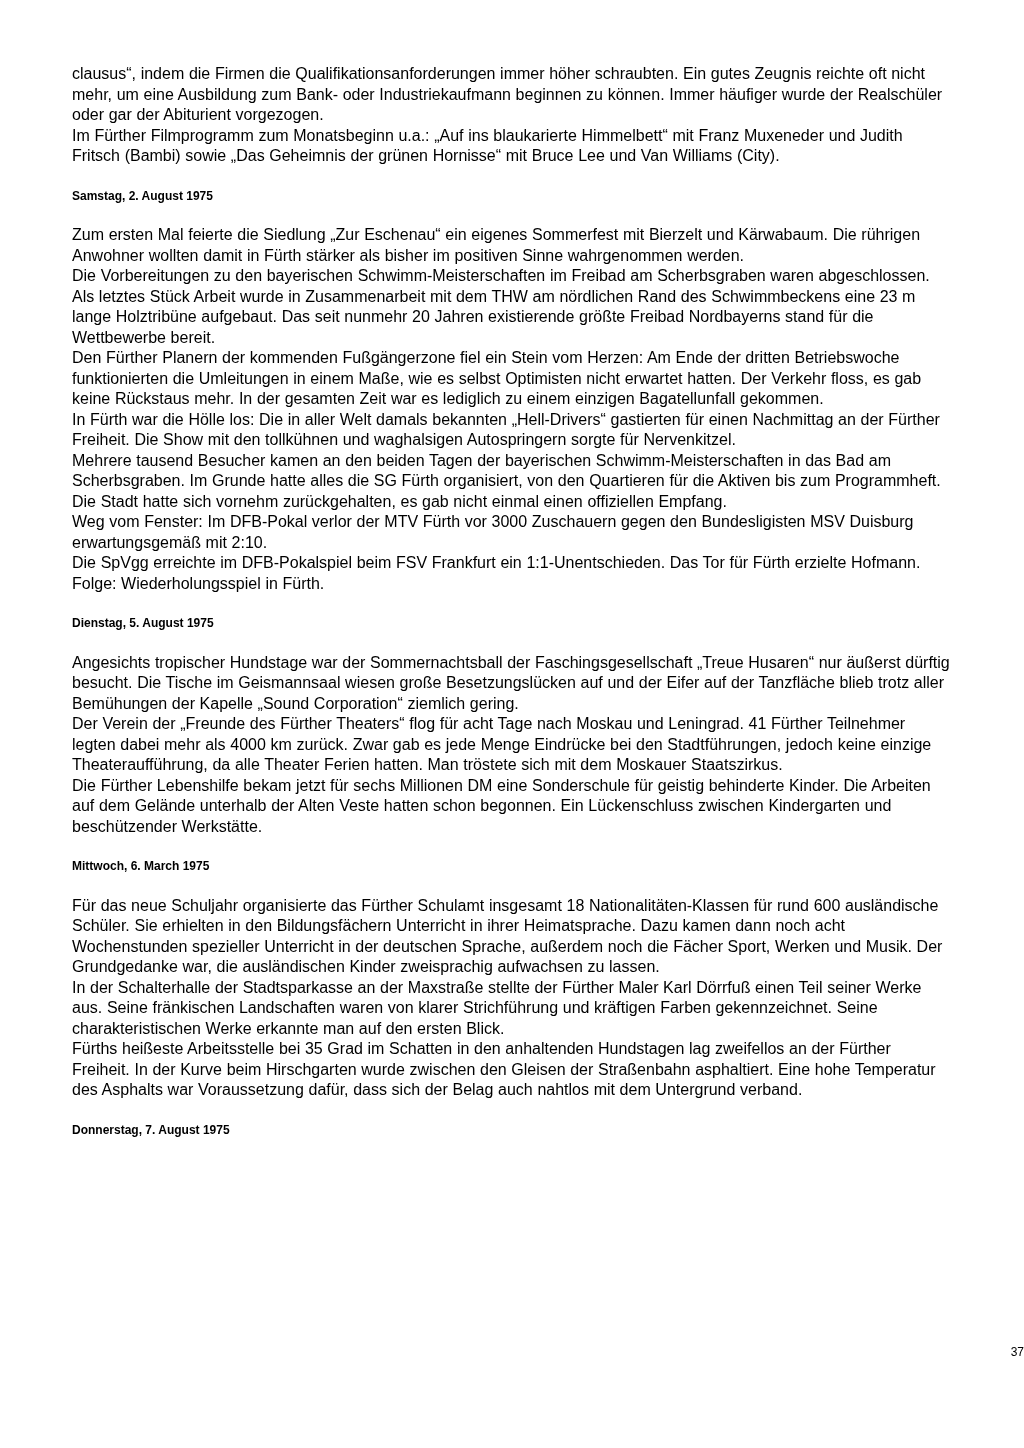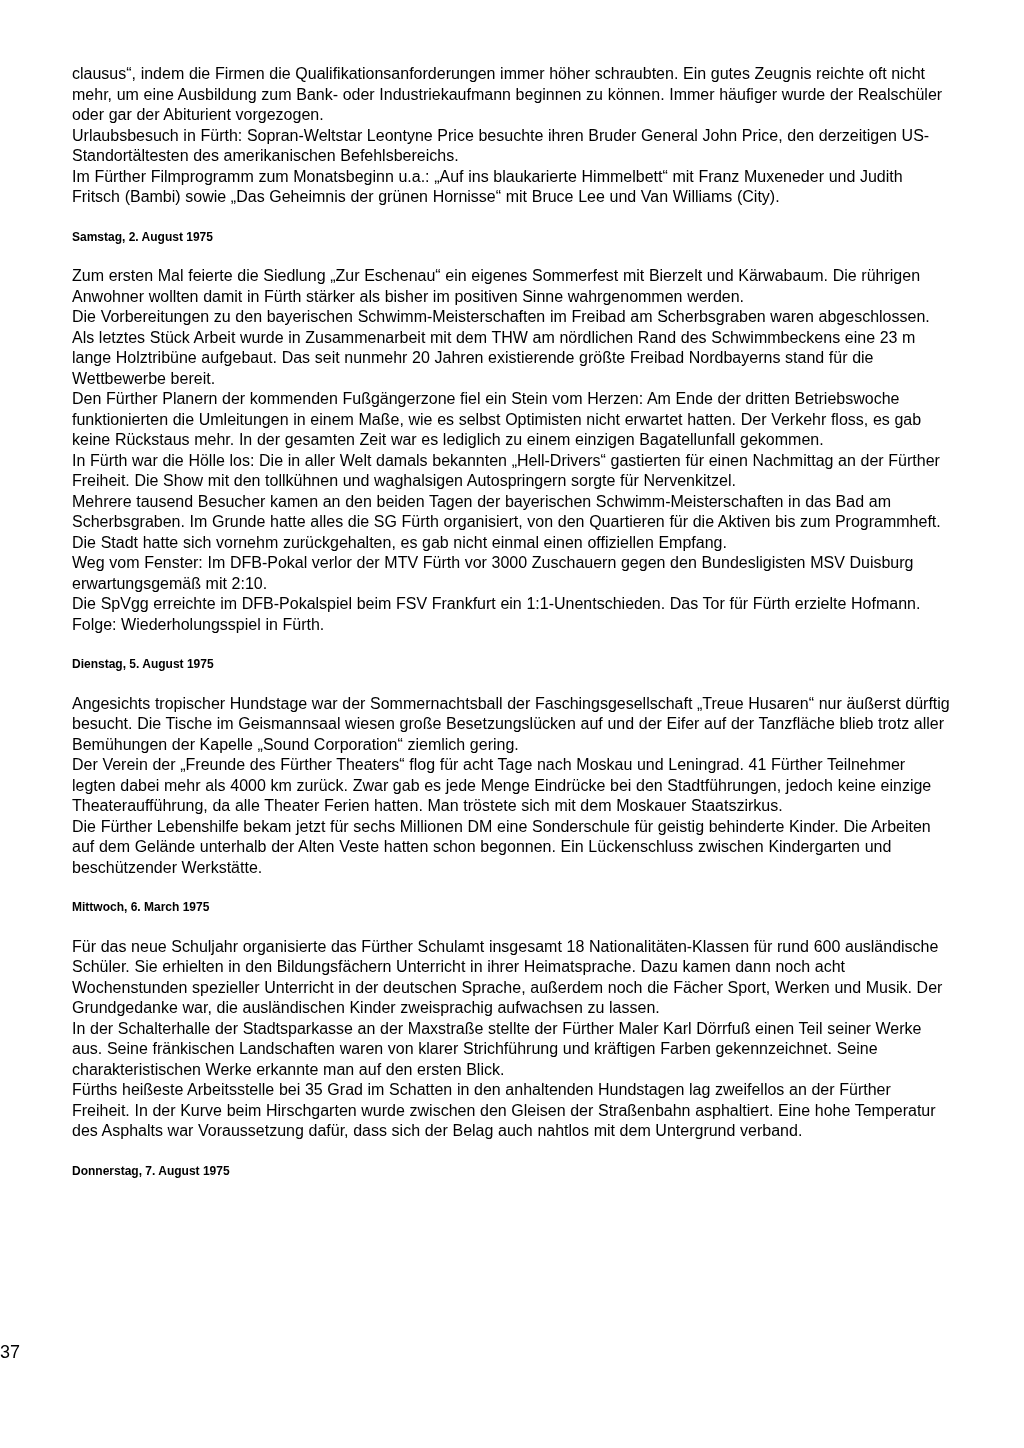--- a/index.html
+++ b/index.html
@@ -37,34 +37,33 @@
     margin: 19px 0 19px 0;
     font-size: 12px;
     line-height: 20.5px;
     font-weight: bold;
   }
   .page-number {
     position: absolute;
     left: 0;
     right: 0;
     bottom: 86px;
-    text-align: left;
-    font-size: 18px;
+    text-align: right;
+    font-size: 12px;
     line-height: 20px;
   }
 </style>
 </head>
 <body>
 
 <div class="page">
   <div class="content">
 
     <section>
       <p class="para">clausus“, indem die Firmen die Qualifikationsanforderungen immer höher schraubten. Ein gutes Zeugnis reichte oft nicht mehr, um eine Ausbildung zum Bank- oder Industriekaufmann beginnen zu können. Immer häufiger wurde der Realschüler oder gar der Abiturient vorgezogen.</p>
-      <p class="para">Urlaubsbesuch in Fürth: Sopran-Weltstar Leontyne Price besuchte ihren Bruder General John Price, den derzeitigen US-Standortältesten des amerikanischen Befehlsbereichs.</p>
       <p class="para">Im Fürther Filmprogramm zum Monatsbeginn u.a.: „Auf ins blaukarierte Himmelbett“ mit Franz Muxeneder und Judith Fritsch (Bambi) sowie „Das Geheimnis der grünen Hornisse“ mit Bruce Lee und Van Williams (City).</p>
     </section>
 
     <section>
       <h2 class="heading">Samstag, 2. August 1975</h2>
       <p class="para">Zum ersten Mal feierte die Siedlung „Zur Eschenau“ ein eigenes Sommerfest mit Bierzelt und Kärwabaum. Die rührigen Anwohner wollten damit in Fürth stärker als bisher im positiven Sinne wahrgenommen werden.</p>
       <p class="para">Die Vorbereitungen zu den bayerischen Schwimm-Meisterschaften im Freibad am Scherbsgraben waren abgeschlossen. Als letztes Stück Arbeit wurde in Zusammenarbeit mit dem THW am nördlichen Rand des Schwimmbeckens eine 23 m lange Holztribüne aufgebaut. Das seit nunmehr 20 Jahren existierende größte Freibad Nordbayerns stand für die Wettbewerbe bereit.</p>
       <p class="para">Den Fürther Planern der kommenden Fußgängerzone fiel ein Stein vom Herzen: Am Ende der dritten Betriebswoche funktionierten die Umleitungen in einem Maße, wie es selbst Optimisten nicht erwartet hatten. Der Verkehr floss, es gab keine Rückstaus mehr. In der gesamten Zeit war es lediglich zu einem einzigen Bagatellunfall gekommen.</p>
     </section>
 

